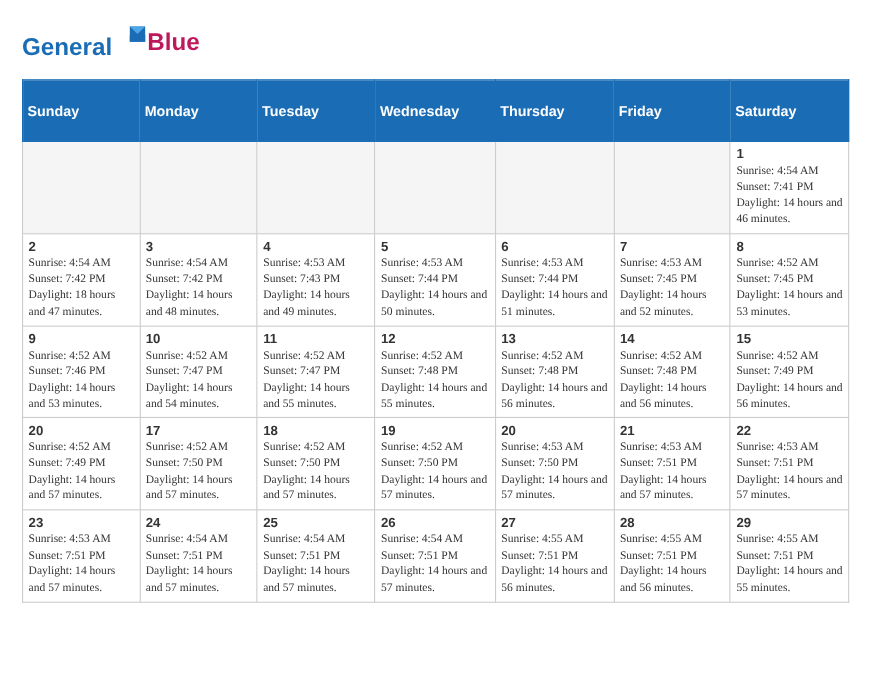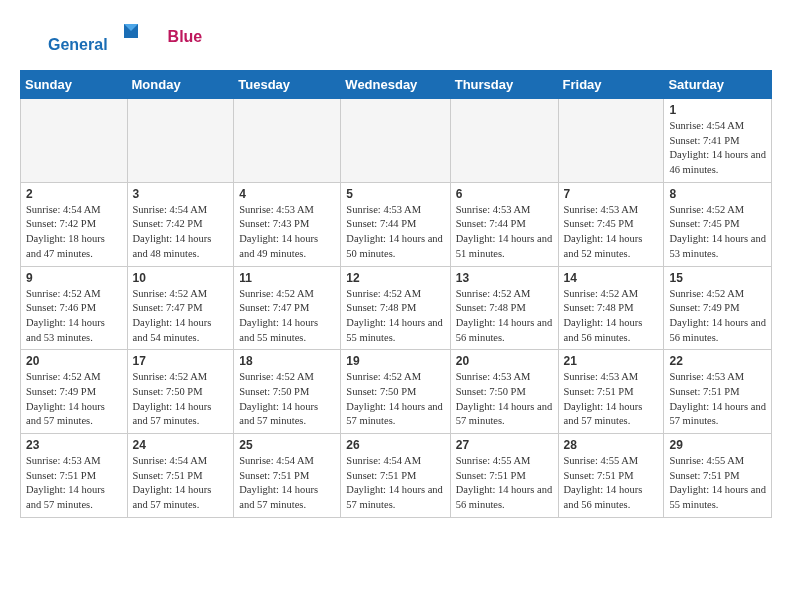--- a/index.html
+++ b/index.html
@@ -14,24 +14,23 @@
       display: flex;
       justify-content: space-between;
       align-items: flex-start;
       margin-bottom: 16px;
     }
     .logo {
       display: flex;
       align-items: center;
     }
     .logo-text {
-      font-size: 16px;
+      font-size: 22px;
       font-weight: normal;
       color: #333;
-      margin-left: 28px;
     }
     .logo-text span {
       color: #1a6db5;
       font-weight: bold;
     }
     .logo-icon {
       width: 30px;
       height: 30px;
       margin-left: 2px;
       margin-right: 0;
@@ -49,21 +48,21 @@
       color: #333;
     }
     .calendar {
       width: 100%;
       border-collapse: collapse;
       border: 1px solid #ccc;
     }
     .calendar thead tr th {
       background: #1a6db5;
       color: #fff;
-      padding: 6px 4px;
+      padding: 20px 4px;
       text-align: left;
       font-size: 13px;
       border: 1px solid #1a6db5;
     }
     .calendar tbody tr td {
       vertical-align: top;
       border: 1px solid #ccc;
       padding: 4px 5px;
       font-size: 10.5px;
       color: #333;

